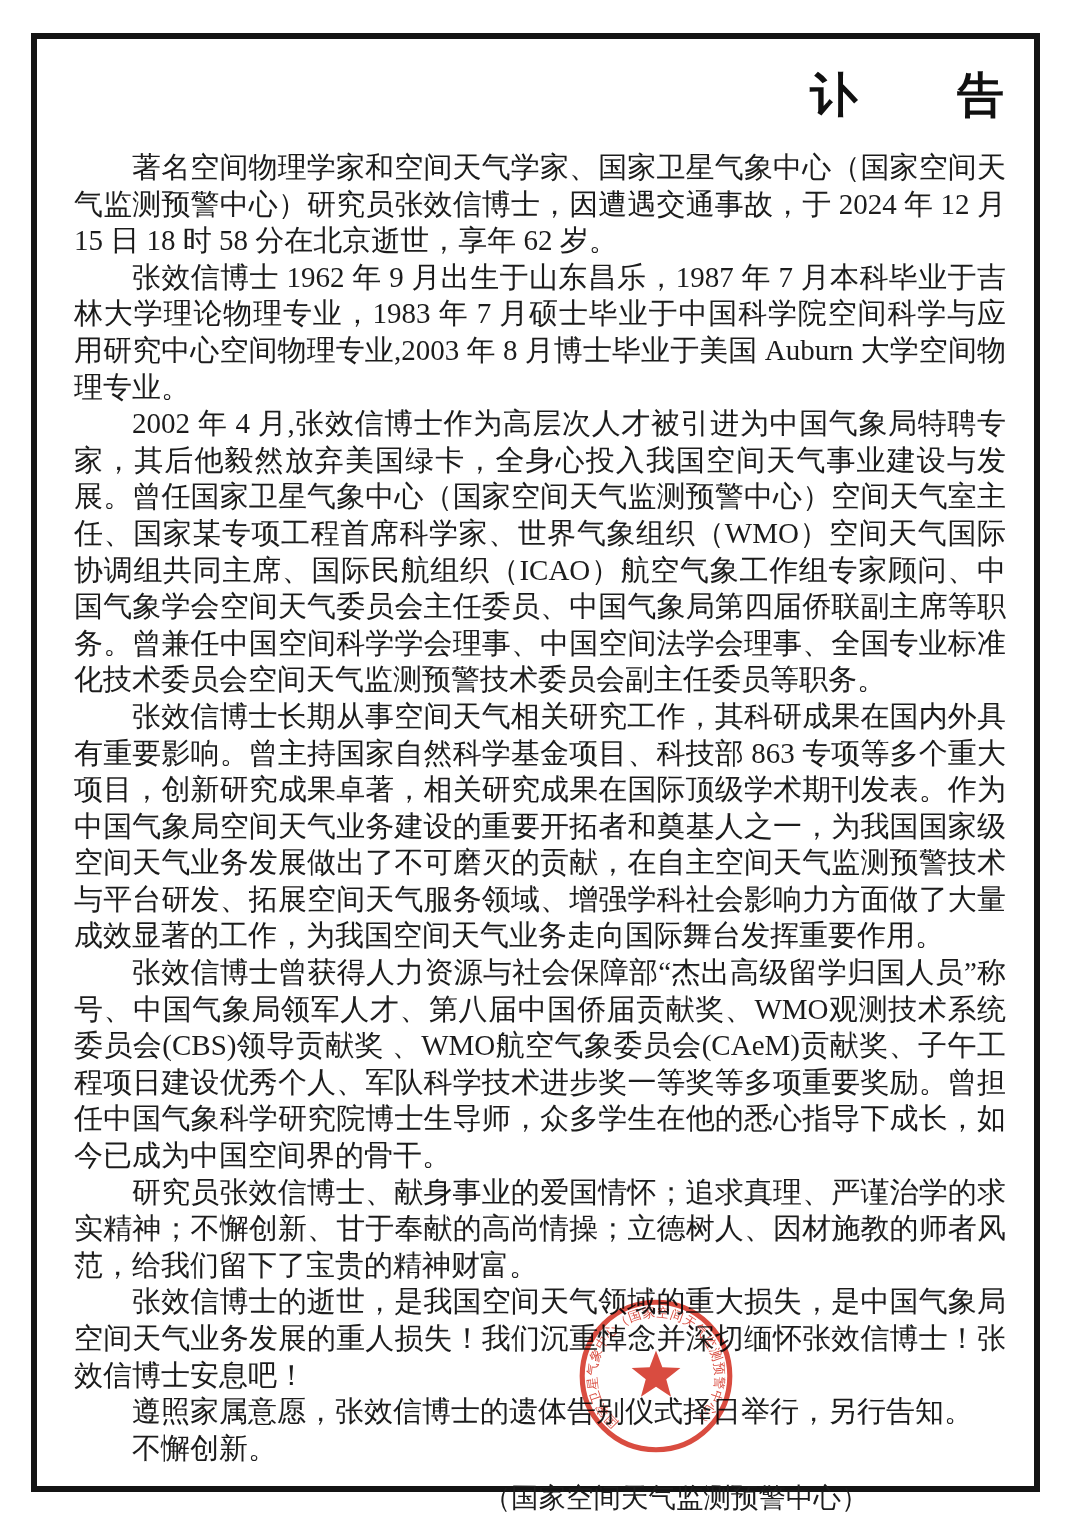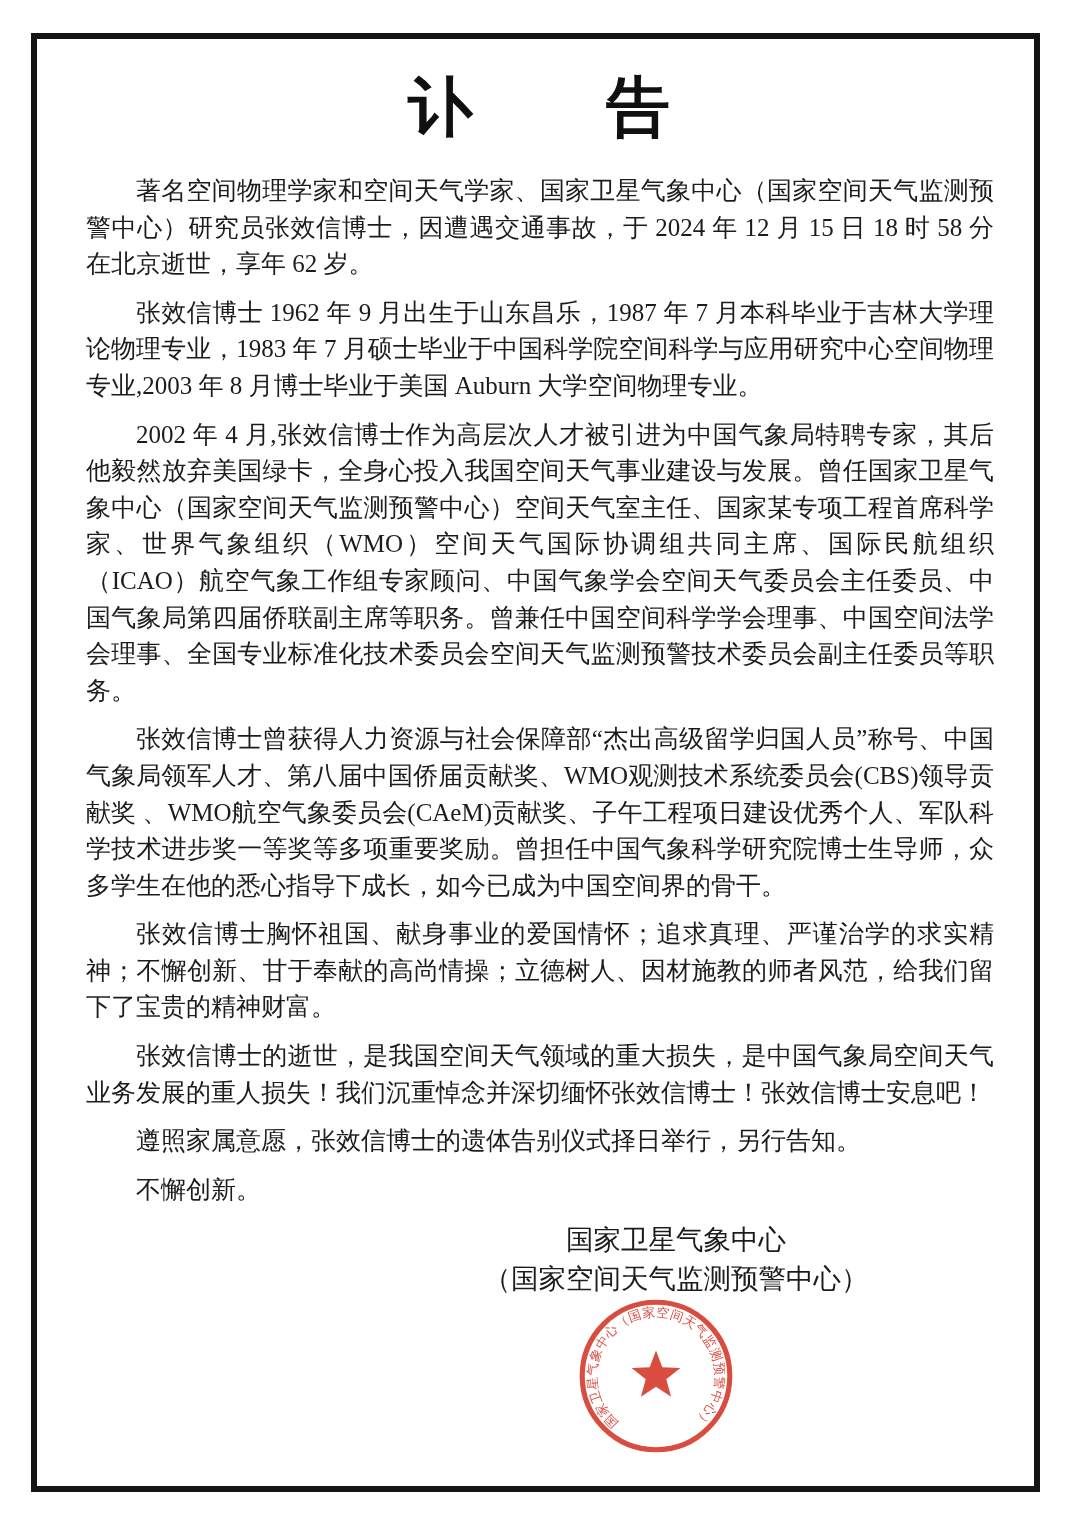--- a/index.html
+++ b/index.html
@@ -22,30 +22,30 @@
     box-sizing: border-box;
   }
   .content {
     position: absolute;
     left: 74px; top: 64px;
     width: 932px;
     color: #1c1c1c;
   }
   .doc-title {
     margin: 0 0 22px 0;
-    text-align: center;
-    font-size: 64px;
+    text-align: right;
+    font-size: 47px;
     font-weight: bold;
     letter-spacing: 2px;
     white-space: pre;
     color: #101010;
   }
   .para {
-    margin: 12px;
-    font-size: 25px;
+    margin: 0;
+    font-size: 29px;
     line-height: 36.6px;
     text-align: justify;
     text-align-last: left;
     text-indent: 2em;
     color: #1c1c1c;
   }
   .signature {
     margin-top: 12px;
     margin-left: 372px;
     width: 460px;
@@ -72,29 +72,29 @@
   <div class="frame"></div>
 
   <div class="content">
 
     <h1 class="doc-title">讣　　告</h1>
 
     <div>
         <p class="para">著名空间物理学家和空间天气学家、国家卫星气象中心（国家空间天气监测预警中心）研究员张效信博士，因遭遇交通事故，于 2024 年 12 月 15 日 18 时 58 分在北京逝世，享年 62 岁。</p>
         <p class="para">张效信博士 1962 年 9 月出生于山东昌乐，1987 年 7 月本科毕业于吉林大学理论物理专业，1983 年 7 月硕士毕业于中国科学院空间科学与应用研究中心空间物理专业,2003 年 8 月博士毕业于美国 Auburn 大学空间物理专业。</p>
         <p class="para">2002 年 4 月,张效信博士作为高层次人才被引进为中国气象局特聘专家，其后他毅然放弃美国绿卡，全身心投入我国空间天气事业建设与发展。曾任国家卫星气象中心（国家空间天气监测预警中心）空间天气室主任、国家某专项工程首席科学家、世界气象组织（WMO）空间天气国际协调组共同主席、国际民航组织（ICAO）航空气象工作组专家顾问、中国气象学会空间天气委员会主任委员、中国气象局第四届侨联副主席等职务。曾兼任中国空间科学学会理事、中国空间法学会理事、全国专业标准化技术委员会空间天气监测预警技术委员会副主任委员等职务。</p>
+        <p class="para">张效信博士长期从事空间天气相关研究工作，其科研成果在国内外具有重要影响。曾主持国家自然科学基金项目、科技部 863 专项等多个重大项目，创新研究成果卓著，相关研究成果在国际顶级学术期刊发表。作为中国气象局空间天气业务建设的重要开拓者和奠基人之一，为我国国家级空间天气业务发展做出了不可磨灭的贡献，在自主空间天气监测预警技术与平台研发、拓展空间天气服务领域、增强学科社会影响力方面做了大量成效显著的工作，为我国空间天气业务走向国际舞台发挥重要作用。</p>
         <p class="para">张效信博士曾获得人力资源与社会保障部“杰出高级留学归国人员”称号、中国气象局领军人才、第八届中国侨届贡献奖、WMO观测技术系统委员会(CBS)领导贡献奖 、WMO航空气象委员会(CAeM)贡献奖、子午工程项日建设优秀个人、军队科学技术进步奖一等奖等多项重要奖励。曾担任中国气象科学研究院博士生导师，众多学生在他的悉心指导下成长，如今已成为中国空间界的骨干。</p>
-        <p class="para">张效信博士胸怀祖国、献身事业的爱国情怀；追求真理、严谨治学的求实精神；不懈创新、甘于奉献的高尚情操；立德树人、因材施教的师者风范，给我们留下了宝贵的精神财富。</p>
+        <p class="para">研究员张效信博士、献身事业的爱国情怀；追求真理、严谨治学的求实精神；不懈创新、甘于奉献的高尚情操；立德树人、因材施教的师者风范，给我们留下了宝贵的精神财富。</p>
         <p class="para">张效信博士的逝世，是我国空间天气领域的重大损失，是中国气象局空间天气业务发展的重人损失！我们沉重悼念并深切缅怀张效信博士！张效信博士安息吧！</p>
         <p class="para">遵照家属意愿，张效信博士的遗体告别仪式择日举行，另行告知。</p>
         <p class="para">不懈创新。</p>
       </div>
 
     <div class="signature">
-      <div>国家卫星气象中心</div>
       <div>（国家空间天气监测预警中心）</div>
 
     </div>
 
   </div>
 
   <svg class="seal" viewBox="0 0 160 160" xmlns="http://www.w3.org/2000/svg">
     <circle cx="80" cy="80" r="72" fill="none" stroke="#d63c2f" stroke-width="5"></circle>
     <path id="sealArc" d="M 39 121 A 58 58 0 1 1 121 121" fill="none"></path>
     <text font-size="12.5" fill="#d63c2f" style="font-family:'Liberation Serif','DejaVu Serif',serif; letter-spacing:0.5px;">

